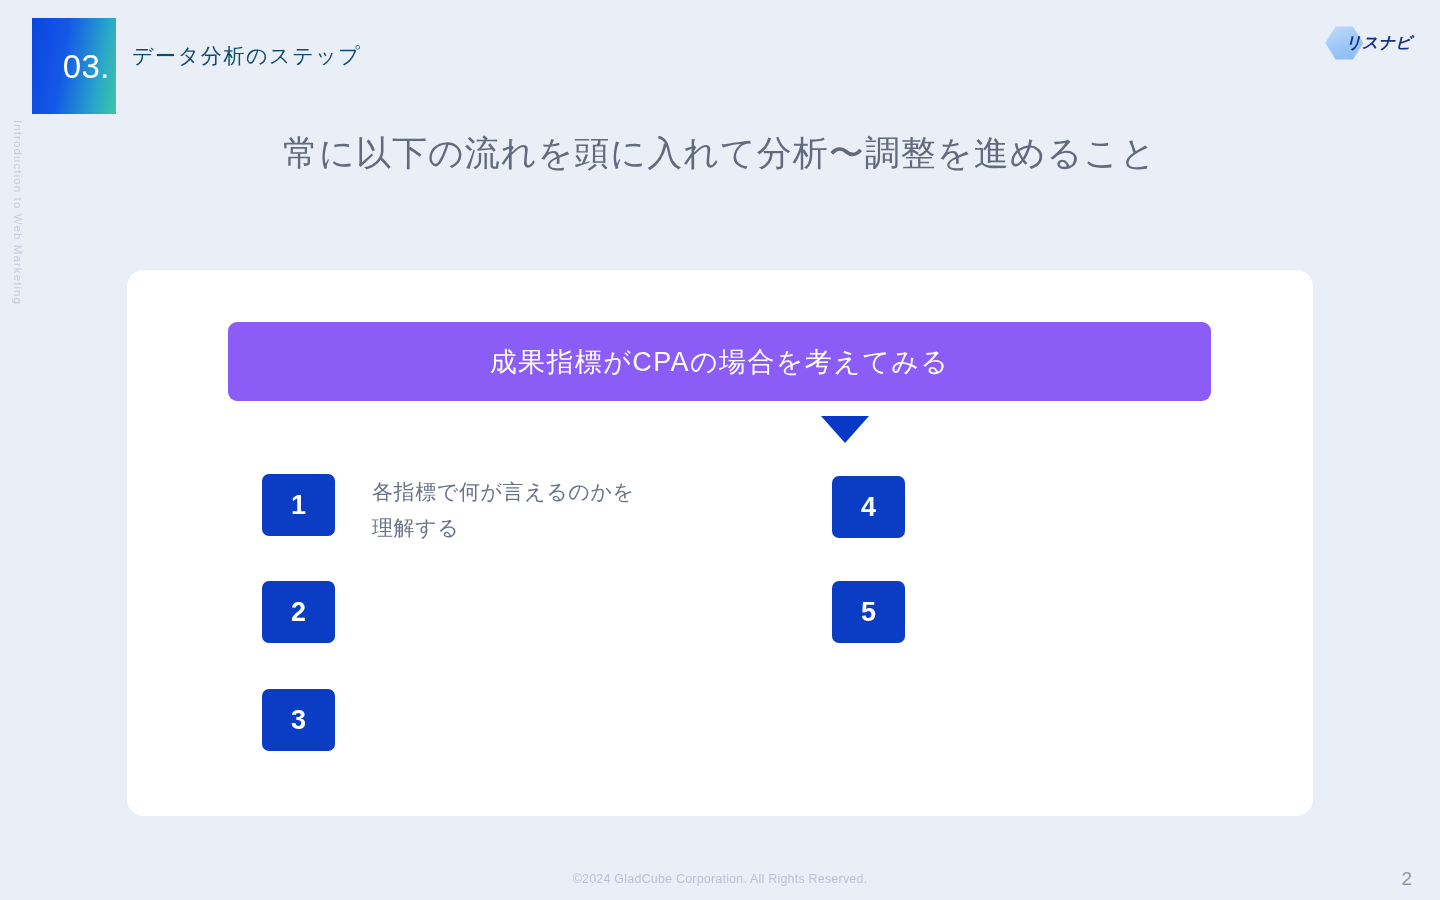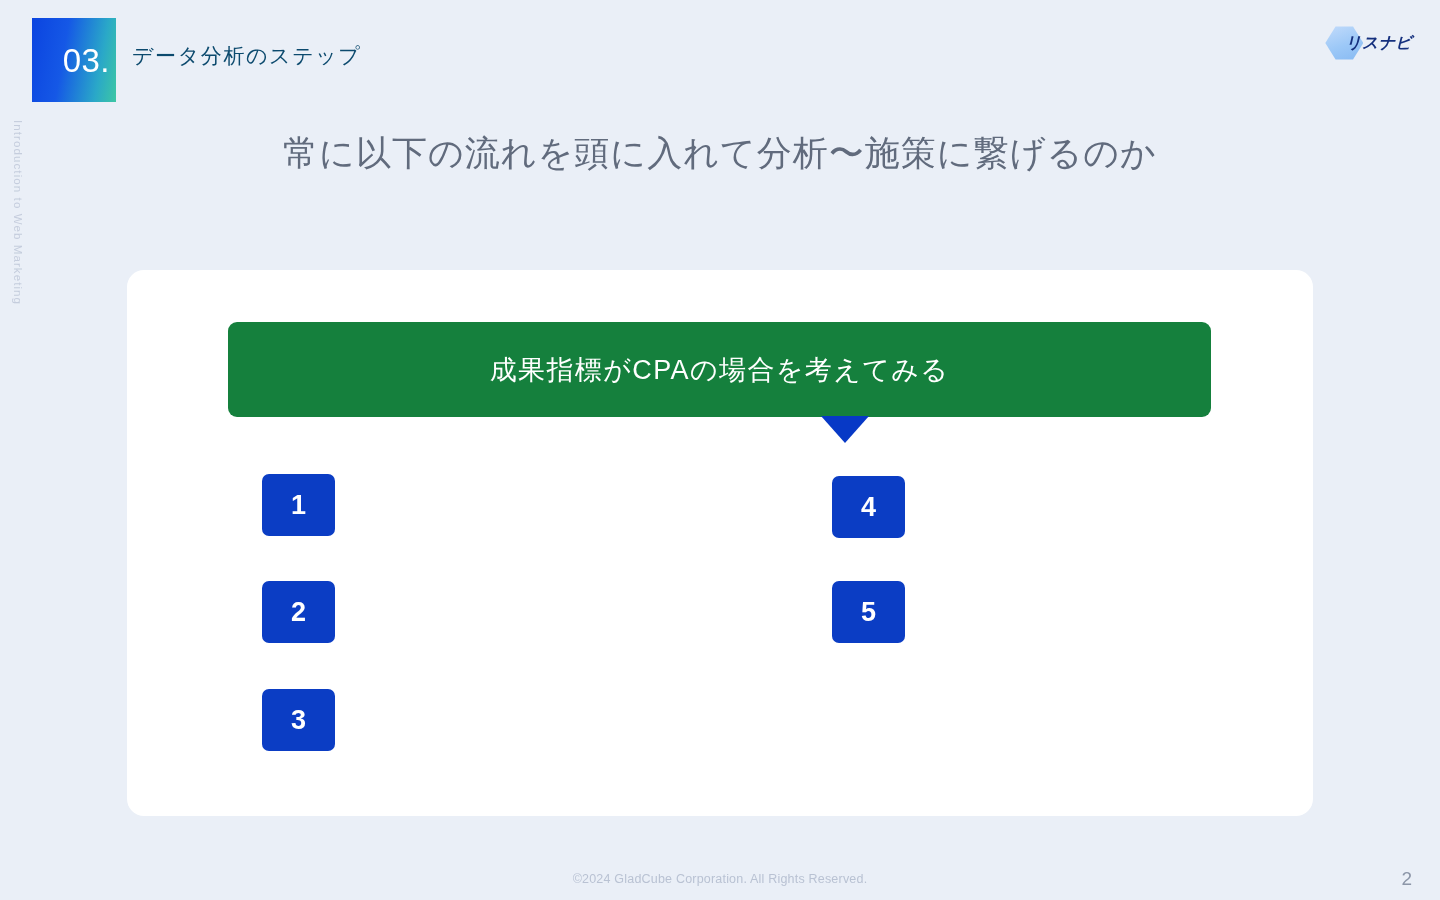--- a/index.html
+++ b/index.html
@@ -14,21 +14,21 @@
     overflow: hidden;
     position: relative;
   }
 
   
   .section-badge {
     position: absolute;
     left: 32px;
     top: 18px;
     width: 84px;
-    height: 84px;
+    height: 96px;
     background: linear-gradient(100deg, #0b44e0 0%, #1558e6 38%, #2aa8c8 78%, #3dc7a4 100%);
     display: flex;
     align-items: center;
     justify-content: flex-end;
     box-sizing: border-box;
     padding-right: 6px;
   }
   .section-badge-num {
     color: #ffffff;
     font-size: 33px;
@@ -116,22 +116,22 @@
     background: #ffffff;
     border-radius: 17px;
   }
 
   
   .banner {
     position: absolute;
     left: 101px;      
     top: 52px;        
     width: 983px;
-    height: 95px;
-    background: #15803d;
+    height: 79px;
+    background: #8b5cf6;
     border-radius: 9px;
     display: flex;
     align-items: center;
     justify-content: center;
   }
   .banner-text {
     color: #ffffff;
     font-size: 27px;
     letter-spacing: 1.4px;
     font-weight: 400;
@@ -225,37 +225,39 @@
 </div>
 <div class="header-title">データ分析のステップ</div>
 
 <div class="brand-logo">
   <span class="brand-hex"></span>
   <span class="brand-name">リスナビ</span>
 </div>
 
 <div class="side-label">Introduction to Web Marketing</div>
 
-<div class="slide-title">常に以下の流れを頭に入れて分析〜施策に繋げるのか</div>
+<div class="slide-title">常に以下の流れを頭に入れて分析〜調整を進めること</div>
 
 <div class="card">
 
   <div class="banner">
     <span class="banner-text">成果指標がCPAの場合を考えてみる</span>
   </div>
   <div class="banner-pointer"></div>
 
   <div class="steps">
 
     <div class="col col-left">
 
       <div class="step step-l1">
         <div class="step-num">
           <span>1</span>
         </div>
+        <div class="step-text">各指標で何が言えるのかを
+理解する</div>
       </div>
 
       <div class="step step-l2">
         <div class="step-num">
           <span>2</span>
         </div>
       </div>
 
       <div class="step step-l3">
         <div class="step-num">

